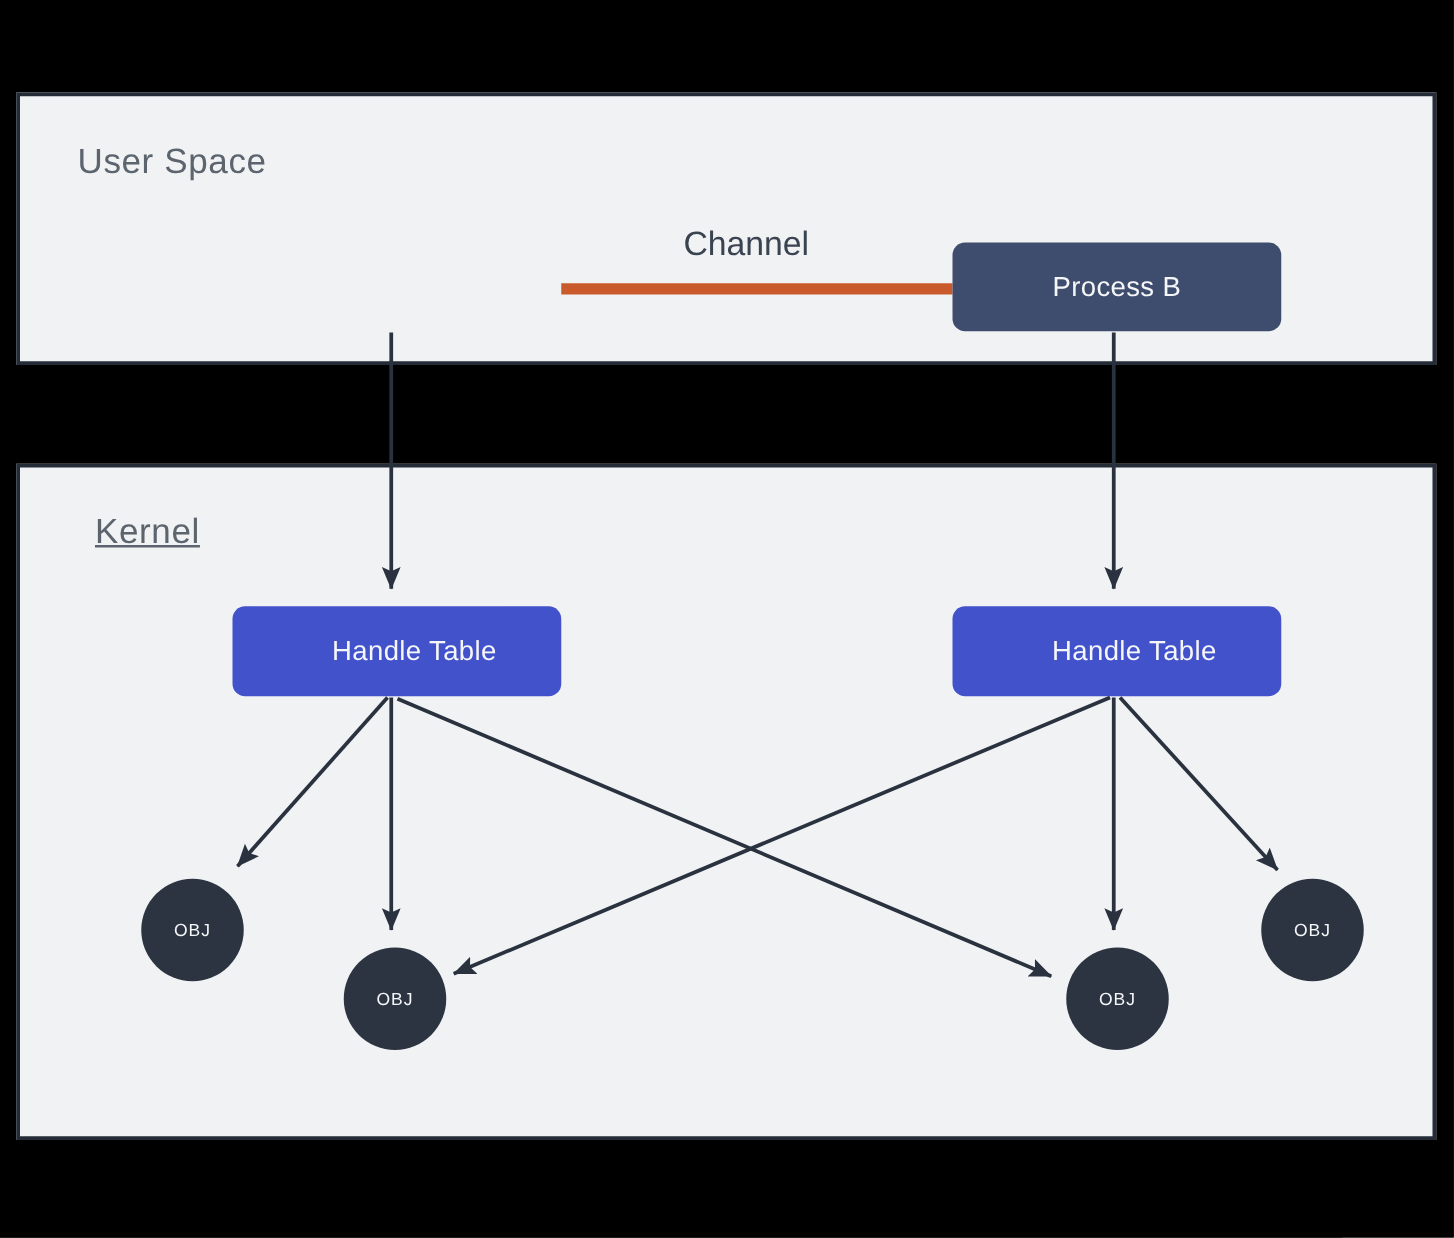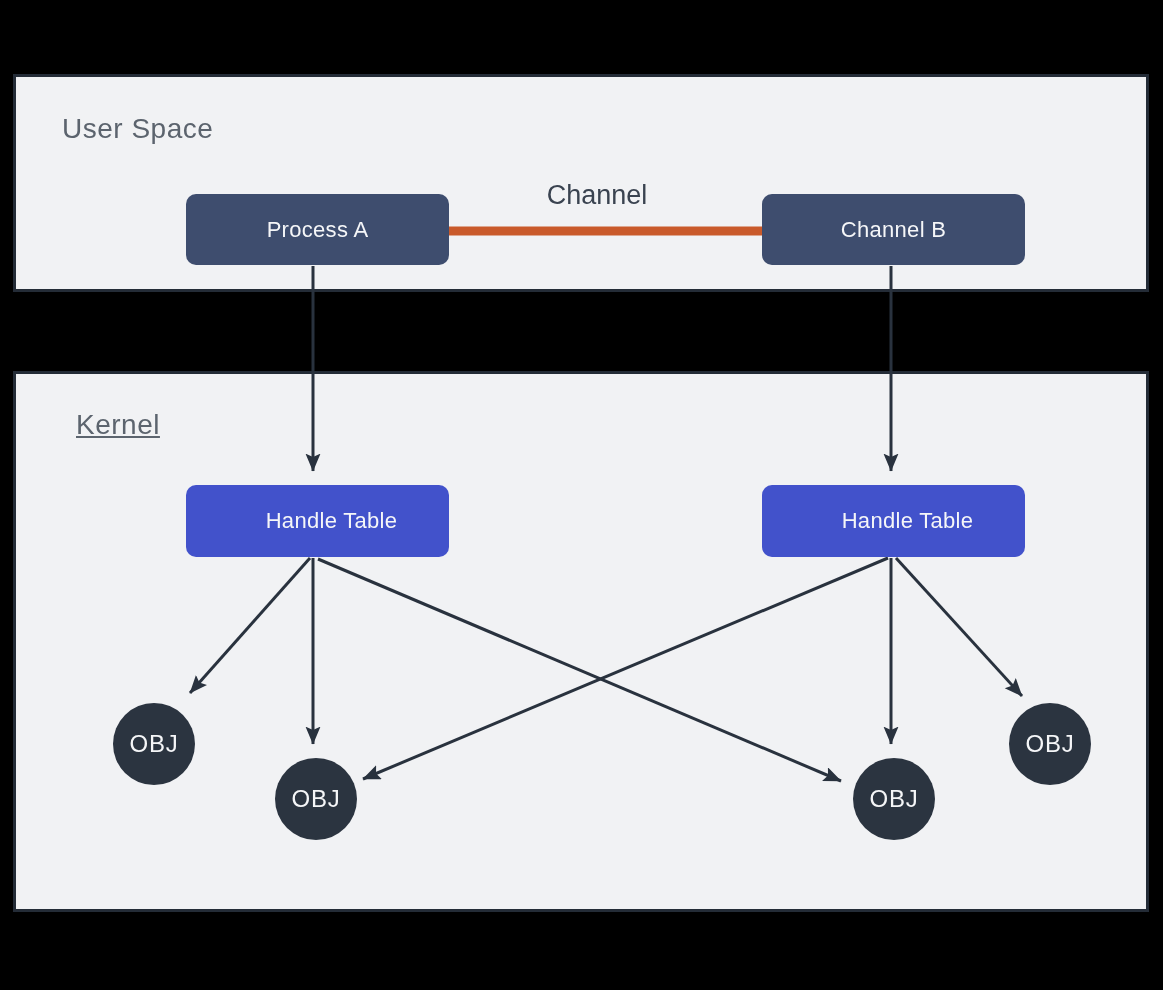--- a/index.html
+++ b/index.html
@@ -105,21 +105,21 @@
     height: 72px;
     padding-left: 28px;
   }
   .handle-a { left: 186px; top: 485px; }
   .handle-b { left: 762px; top: 485px; }
   .obj {
     background: #2b3440;
     width: 82px;
     height: 82px;
     border-radius: 50%;
-    font-size: 24px;
+    font-size: 14px;
     letter-spacing: 0.8px;
   }
   .obj-1 { left: 113px; top: 703px; }
   .obj-2 { left: 275px; top: 758px; }
   .obj-3 { left: 853px; top: 758px; }
   .obj-4 { left: 1009px; top: 703px; }
 </style>
 </head>
 <body>
 
@@ -143,25 +143,22 @@
       <line x1="313" y1="558" x2="313" y2="744" stroke="#29323e" stroke-width="3" marker-end="url(#arrowhead)"></line>
       <line x1="318" y1="559" x2="841" y2="781" stroke="#29323e" stroke-width="3" marker-end="url(#arrowhead)"></line>
       <line x1="888" y1="558" x2="363" y2="779" stroke="#29323e" stroke-width="3" marker-end="url(#arrowhead)"></line>
       <line x1="891" y1="558" x2="891" y2="744" stroke="#29323e" stroke-width="3" marker-end="url(#arrowhead)"></line>
       <line x1="896" y1="558" x2="1022" y2="696" stroke="#29323e" stroke-width="3" marker-end="url(#arrowhead)"></line>
       <line x1="449" y1="231" x2="762" y2="231" stroke="#c95a2b" stroke-width="9"></line>
     </svg>
 
   <div class="channel-label">Channel</div>
 
-  <div class="node node-rect process process-a">
-    <span>Process A</span>
-  </div>
   <div class="node node-rect process process-b">
-    <span>Channel B</span>
+    <span>Process B</span>
   </div>
 
   <div class="node node-rect handle handle-a">
     <span>Handle Table</span>
   </div>
   <div class="node node-rect handle handle-b">
     <span>Handle Table</span>
   </div>
 
   <div class="node obj obj-1">

